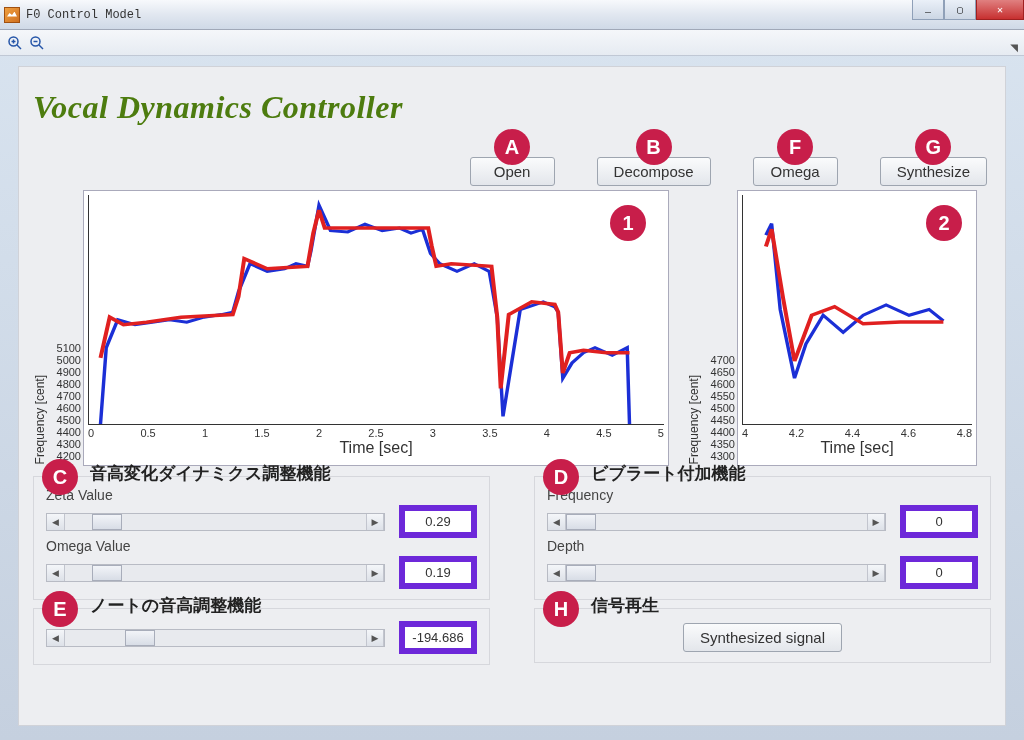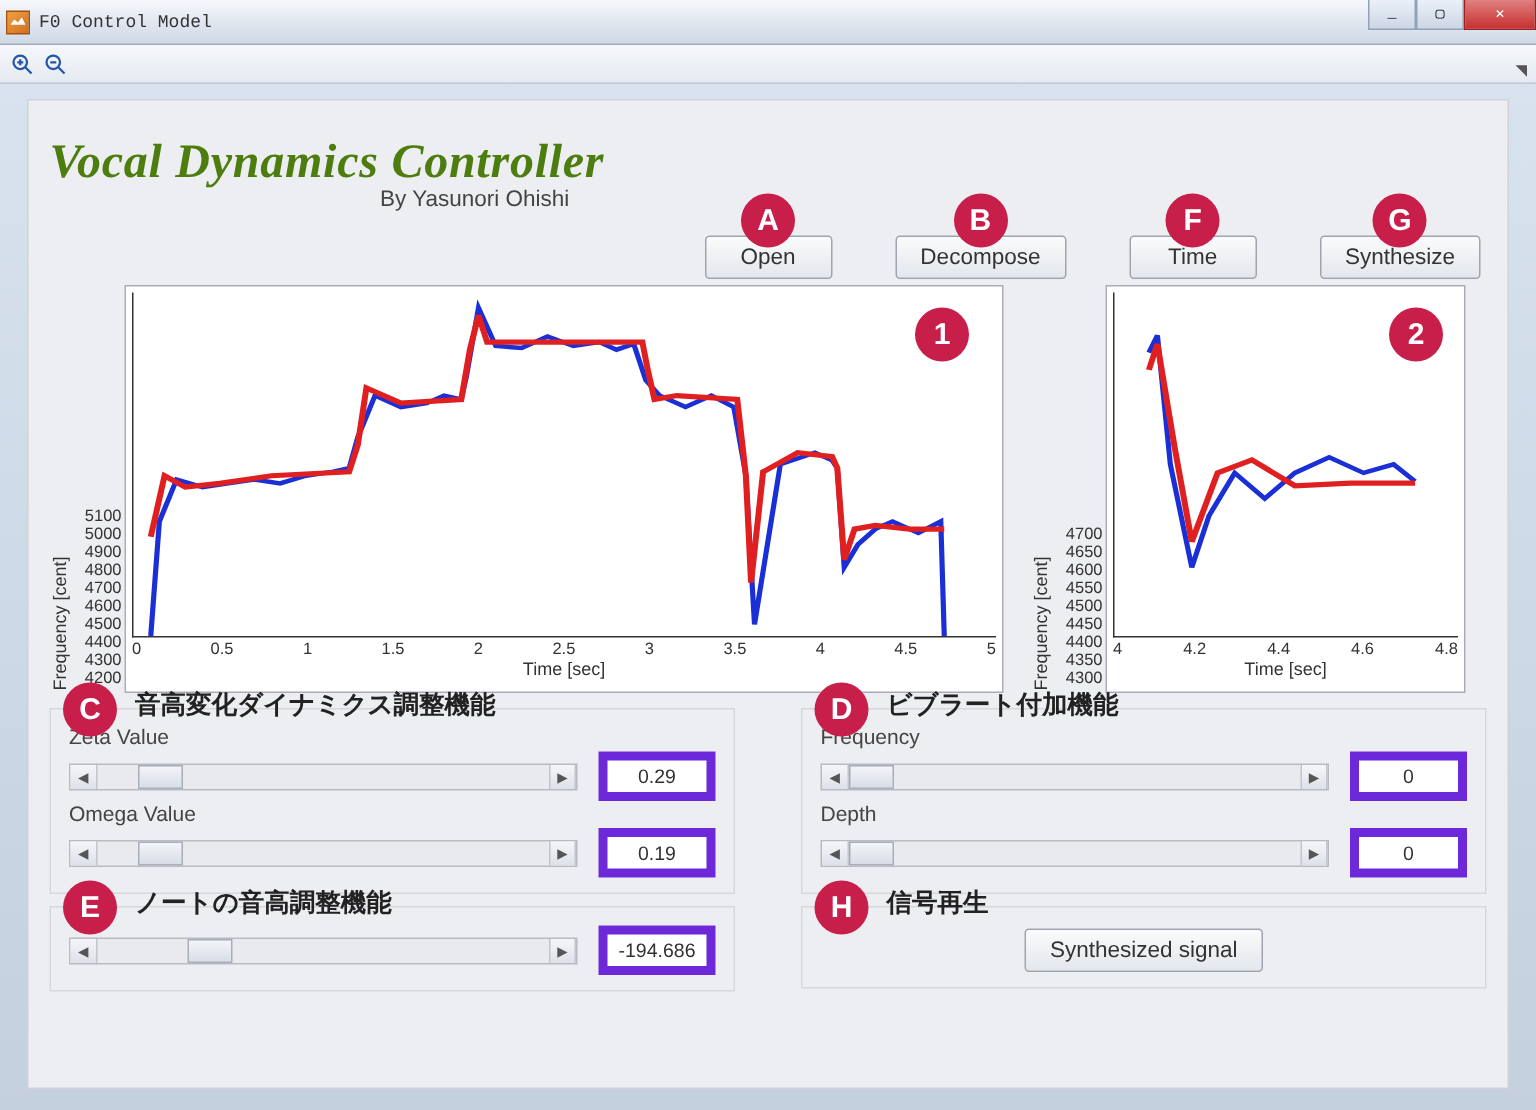--- a/index.html
+++ b/index.html
@@ -146,21 +146,21 @@
 .plot-area { flex: 1; position: relative; border-left: 1px solid #333; border-bottom: 1px solid #333; }
 .plot-area.h1 { height: 230px; }
 .plot-area.h2 { height: 230px; }
 .axis-ticks-x {
   display: flex;
   justify-content: space-between;
   font-size: 11px;
   color: #333;
   padding: 2px 0 0 0;
 }
-.xlabel { text-align: center; font-size: 12px; color: #333; padding-bottom: 4px; }
+.xlabel { text-align: center; font-size: 16px; color: #333; padding-bottom: 4px; }
 
 svg.plot { position: absolute; top:0; left:0; width:100%; height:100%; overflow: visible; }
 
 .controls-row { display: flex; gap: 44px; margin-top: 10px; }
 .controls-col { flex: 1; display: flex; flex-direction: column; gap: 8px; }
 .ctrl-group {
   background: #edeef1;
   border: 1px solid #d6d7dc;
   padding: 6px 12px 10px 12px;
   position: relative;
@@ -244,34 +244,33 @@
   </span>
   <span class="toolbar-corner">◥</span>
 </div>
 
 <div class="content">
 <div class="panel">
 
   <div class="header-row">
     <div class="title-block">
       <div class="app-title">Vocal Dynamics Controller</div>
-      <div class="byline">By Yasunori Ohishi</div>
     </div>
     <div class="btn-row">
       <div class="btn-col">
         <div class="badge">A</div>
         <button class="gui-btn">Open</button>
       </div>
       <div class="btn-col">
         <div class="badge">B</div>
         <button class="gui-btn">Decompose</button>
       </div>
       <div class="btn-col">
         <div class="badge">F</div>
-        <button class="gui-btn">Time</button>
+        <button class="gui-btn">Omega</button>
       </div>
       <div class="btn-col">
         <div class="badge">G</div>
         <button class="gui-btn">Synthesize</button>
       </div>
     </div>
   </div>
 
   <div class="charts-row">
 

